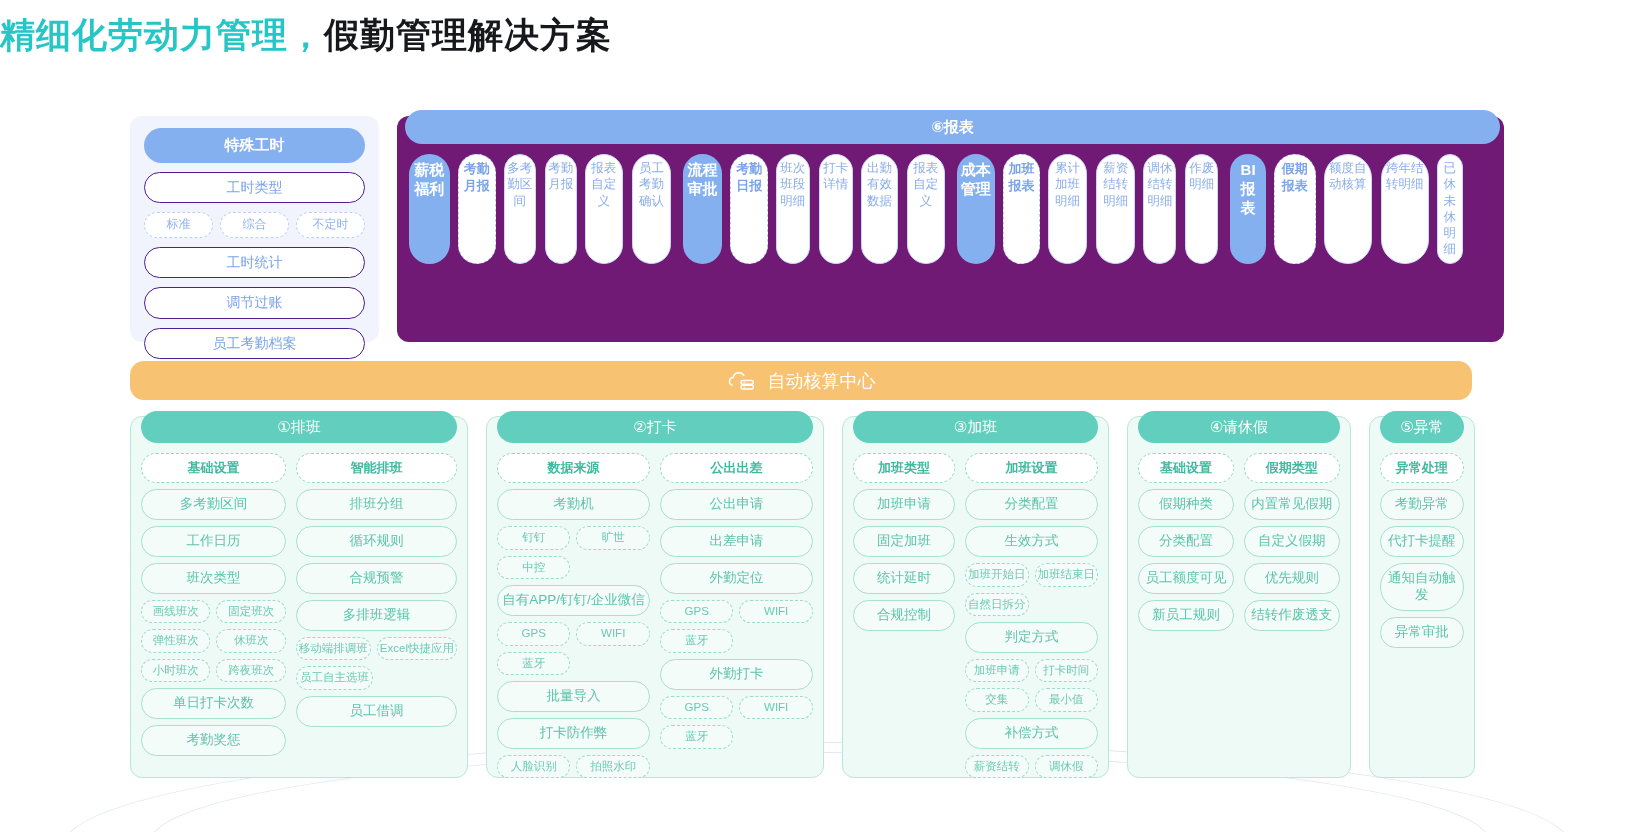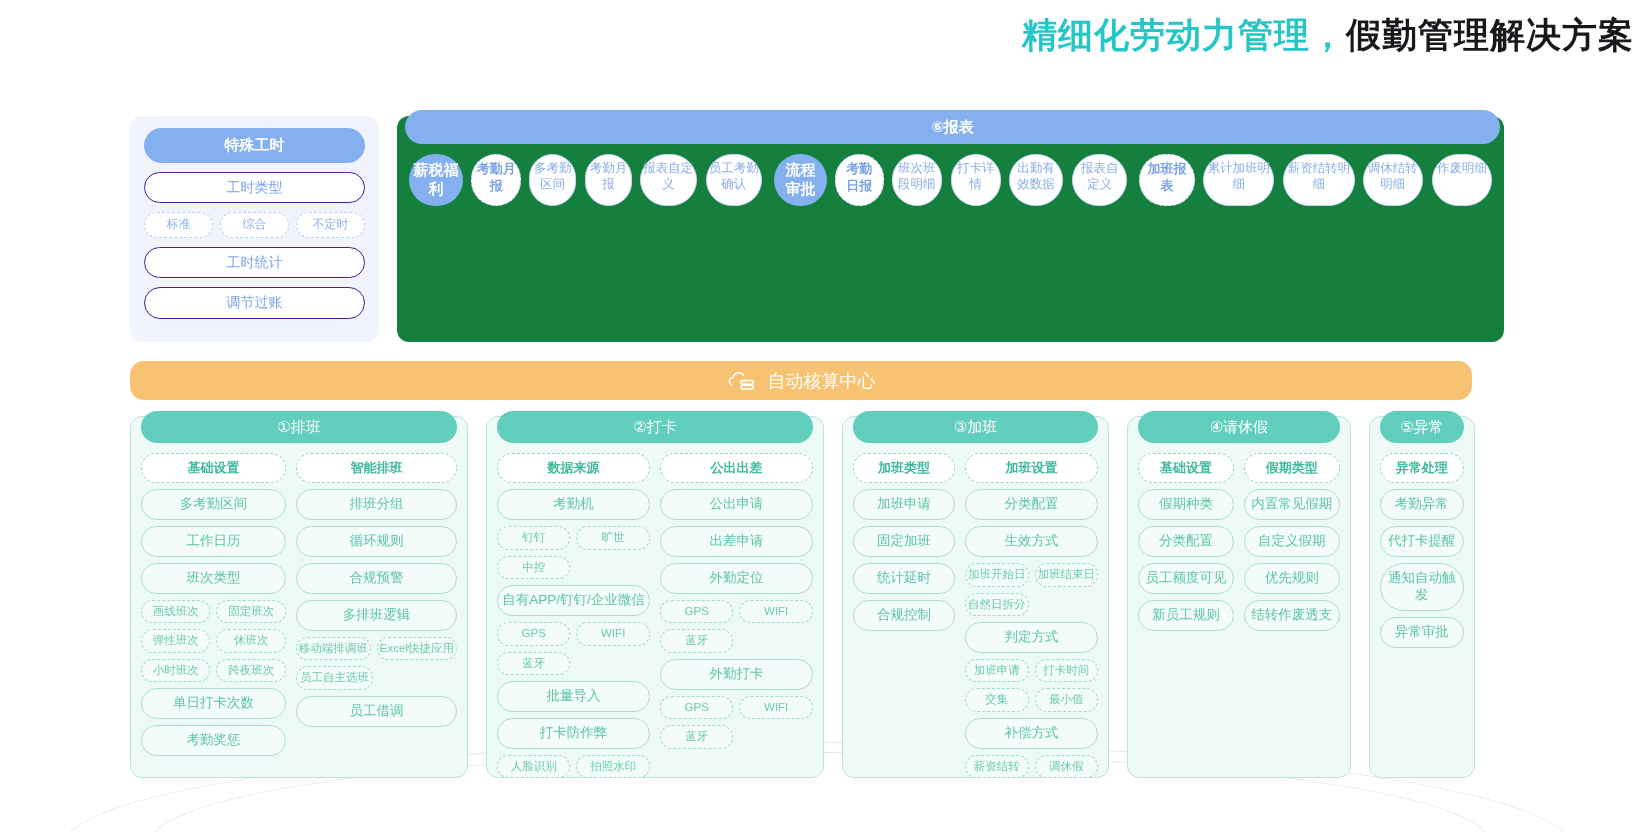--- a/index.html
+++ b/index.html
@@ -10,21 +10,21 @@
     position: relative;
   }
 
   
   .deco { position:absolute; border:1px solid #e2e6f5; border-radius:50%; pointer-events:none; }
   .deco1 { left:62px; top:742px; width:1510px; height:210px; }
   .deco2 { left:150px; top:752px; width:1340px; height:180px; }
 
   
   .title {
-    text-align: right;
+    text-align: left;
     padding-top: 13px;
     font-size: 35px;
     font-weight: 700;
     letter-spacing: 1px;
     line-height: 1.25;
     white-space: nowrap;
   }
   .title .t-teal { color: #27c6c6; }
   .title .t-dark { color: #17181c; }
 
@@ -41,21 +41,21 @@
     width: 249px;
     background: #f1f4fd;
     border-radius: 12px;
     padding: 12px 14px;
     display: flex;
     flex-direction: column;
     gap: 9px;
   }
   .panel-right {
     flex: 1;
-    background: #15803d;
+    background: #701a75;
     border-radius: 12px;
     position: relative;
     padding: 38px 12px 12px 12px;
   }
 
   
   .pill-solid {
     background: #85b0f0;
     color: #ffffff;
     border-radius: 30px;
@@ -230,20 +230,21 @@
   <div class="panel-left">
     <div class="pill-solid">特殊工时</div>
     <div class="pill-out">工时类型</div>
     <div class="chip-row">
       <div class="pill-dash">标准</div>
       <div class="pill-dash">综合</div>
       <div class="pill-dash">不定时</div>
     </div>
     <div class="pill-out">工时统计</div>
     <div class="pill-out">调节过账</div>
+    <div class="pill-out">员工考勤档案</div>
   </div>
 
   <div class="panel-right">
     <div class="report-banner">⑥报表</div>
     <div class="report-cols">
 
       <div class="report-col">
         <div class="pill-solid">薪税福利</div>
         <div class="pill-dash">考勤月报</div>
         <div class="leaf-grid">
@@ -263,31 +264,44 @@
           <div class="leaf">班次班段明细</div>
           <div class="leaf">打卡详情</div>
         </div>
         <div class="leaf-grid">
           <div class="leaf">出勤有效数据</div>
           <div class="leaf">报表自定义</div>
         </div>
       </div>
 
       <div class="report-col">
+        <div class="pill-solid">成本管理</div>
         <div class="pill-dash">加班报表</div>
         <div class="leaf-grid">
           <div class="leaf">累计加班明细</div>
           <div class="leaf">薪资结转明细</div>
         </div>
         <div class="leaf-grid">
           <div class="leaf">调休结转明细</div>
           <div class="leaf">作废明细</div>
         </div>
       </div>
 
+      <div class="report-col">
+        <div class="pill-solid">BI报表</div>
+        <div class="pill-dash">假期报表</div>
+        <div class="leaf-grid">
+          <div class="leaf">额度自动核算</div>
+          <div class="leaf">跨年结转明细</div>
+        </div>
+        <div class="leaf-grid">
+          <div class="leaf">已休未休明细</div>
+          <div style="flex:1"></div>
+        </div>
+      </div>
 
     </div>
   </div>
 </div>
 
 <div class="orange-banner">
   <span>
     <svg class="cloud-icon" viewBox="0 0 32 24" fill="none" stroke="#ffffff" stroke-width="1.6">
       <path d="M6 16.5a4.2 4.2 0 0 1 .6-8.3 6.2 6.2 0 0 1 11.6-1.6"></path>
       <rect x="15" y="11.5" width="13" height="4" rx="1.6"></rect>

